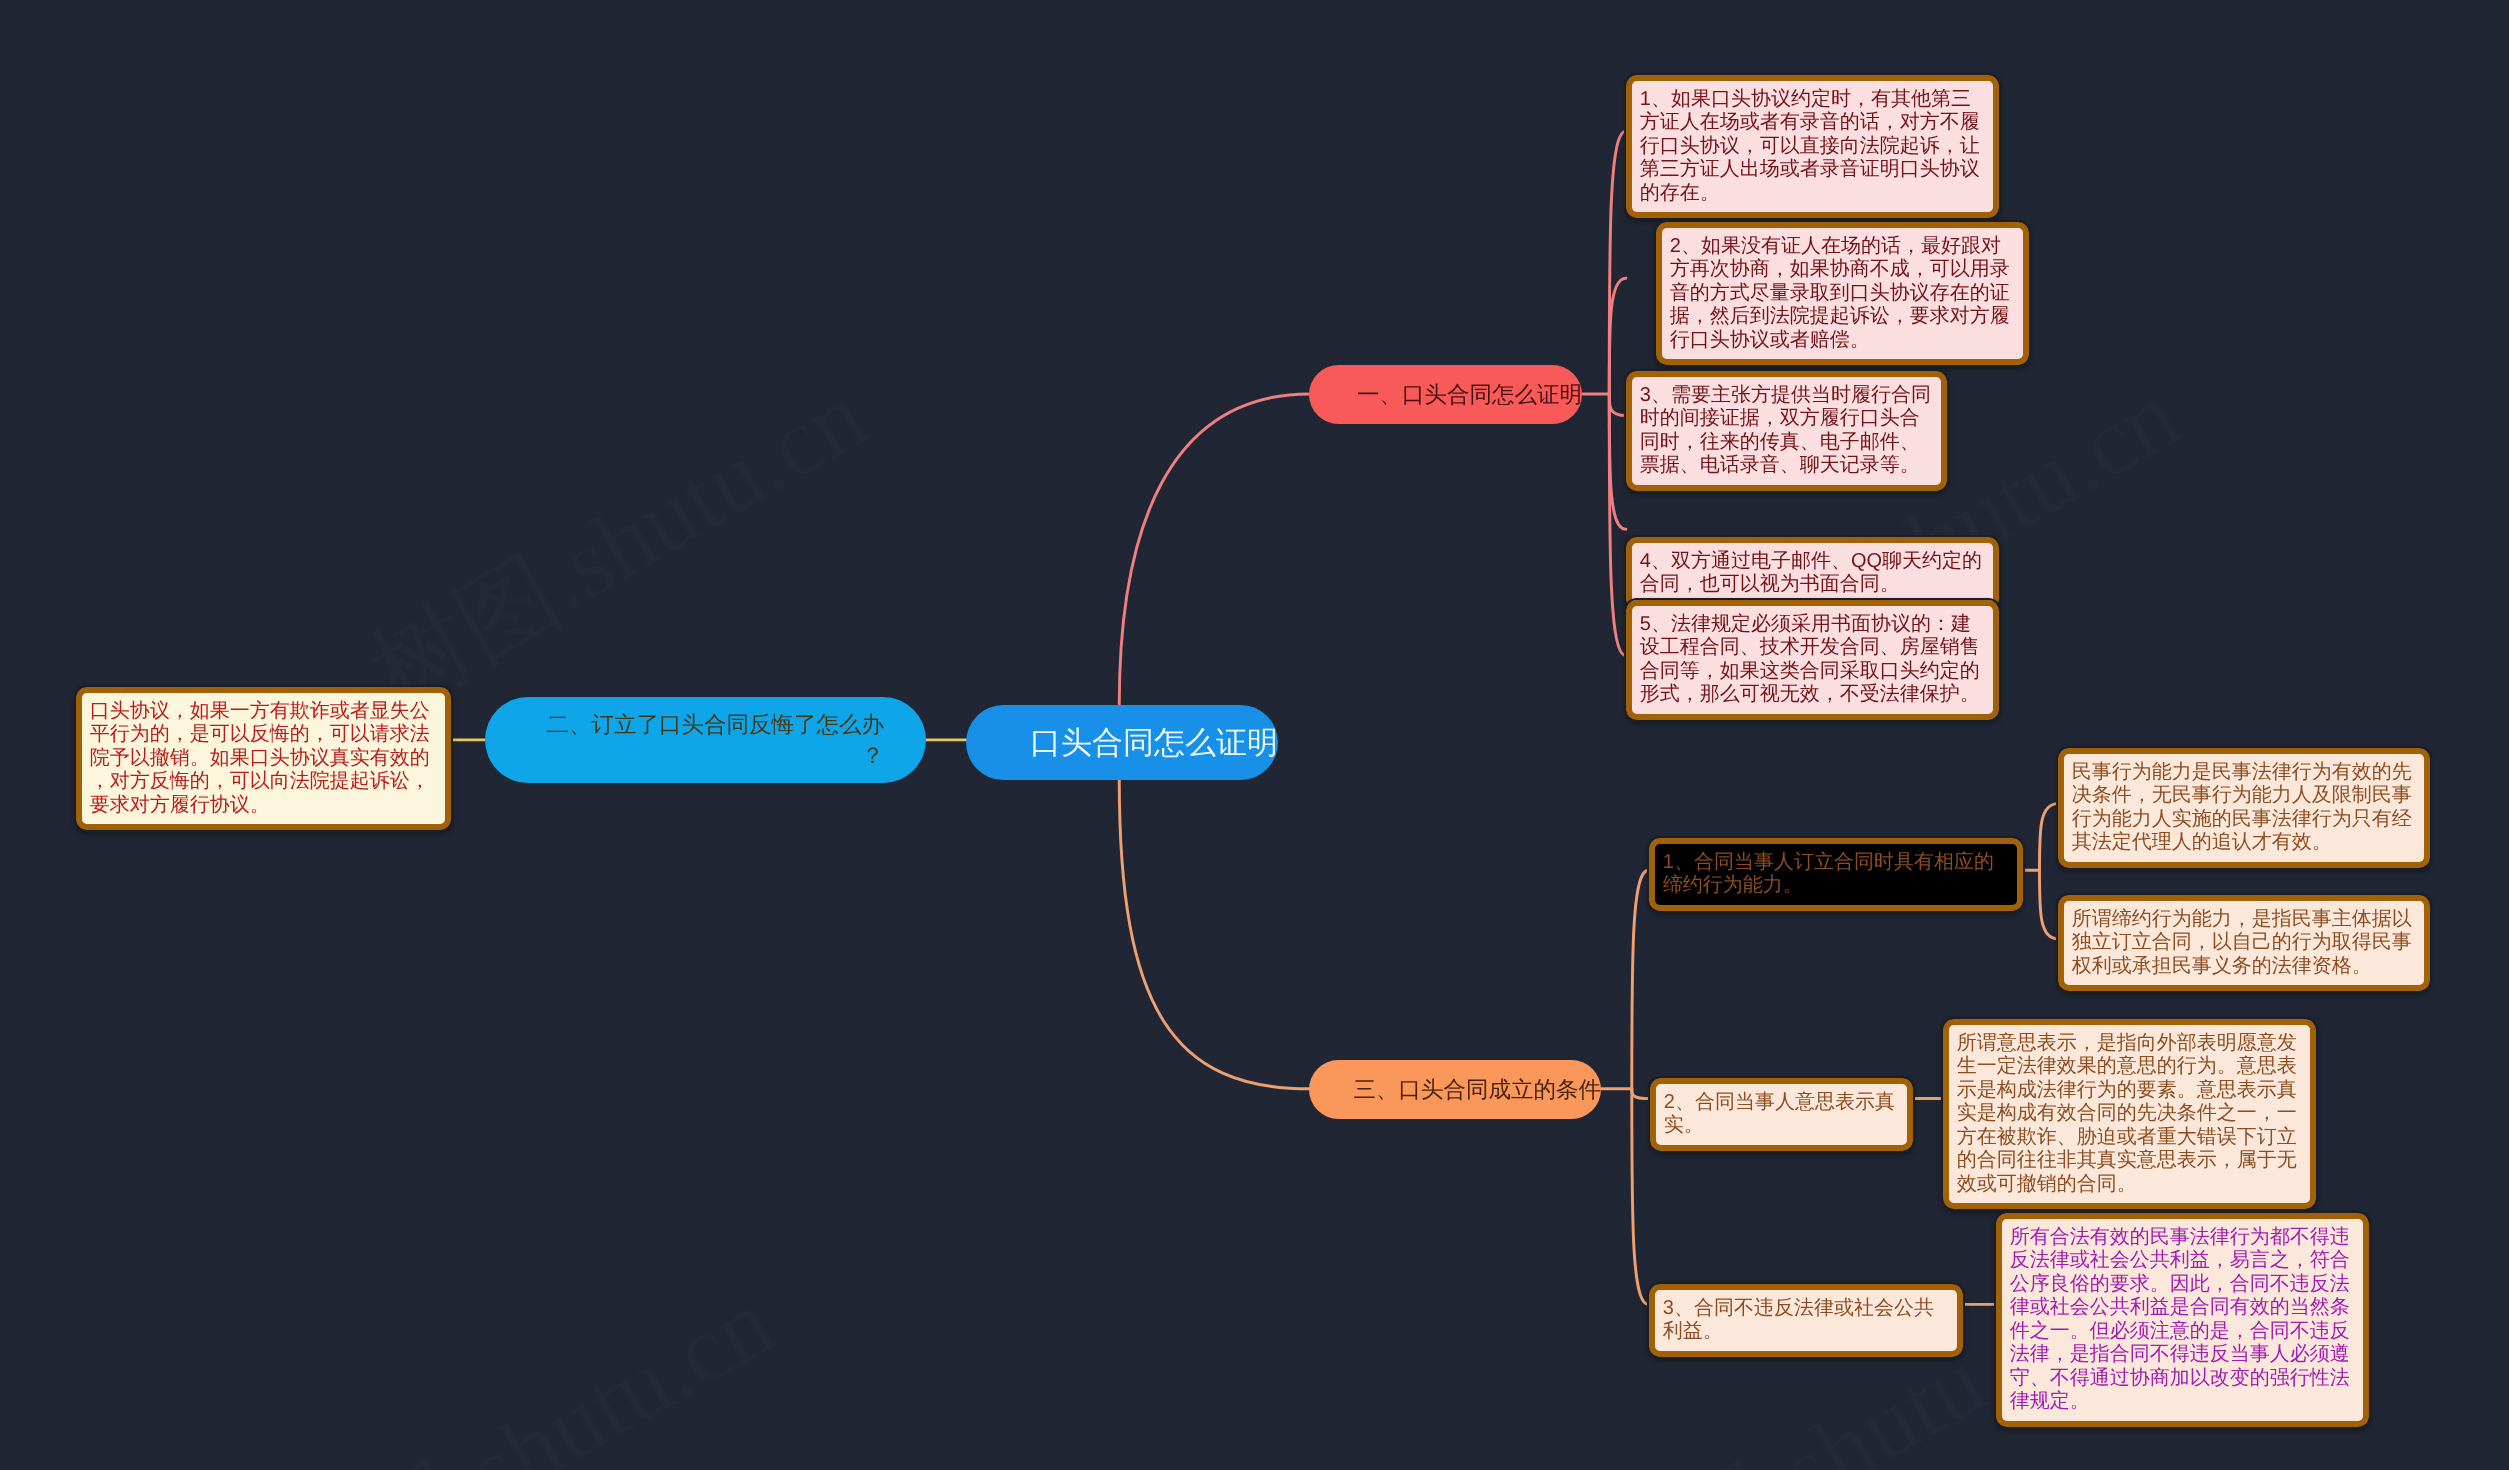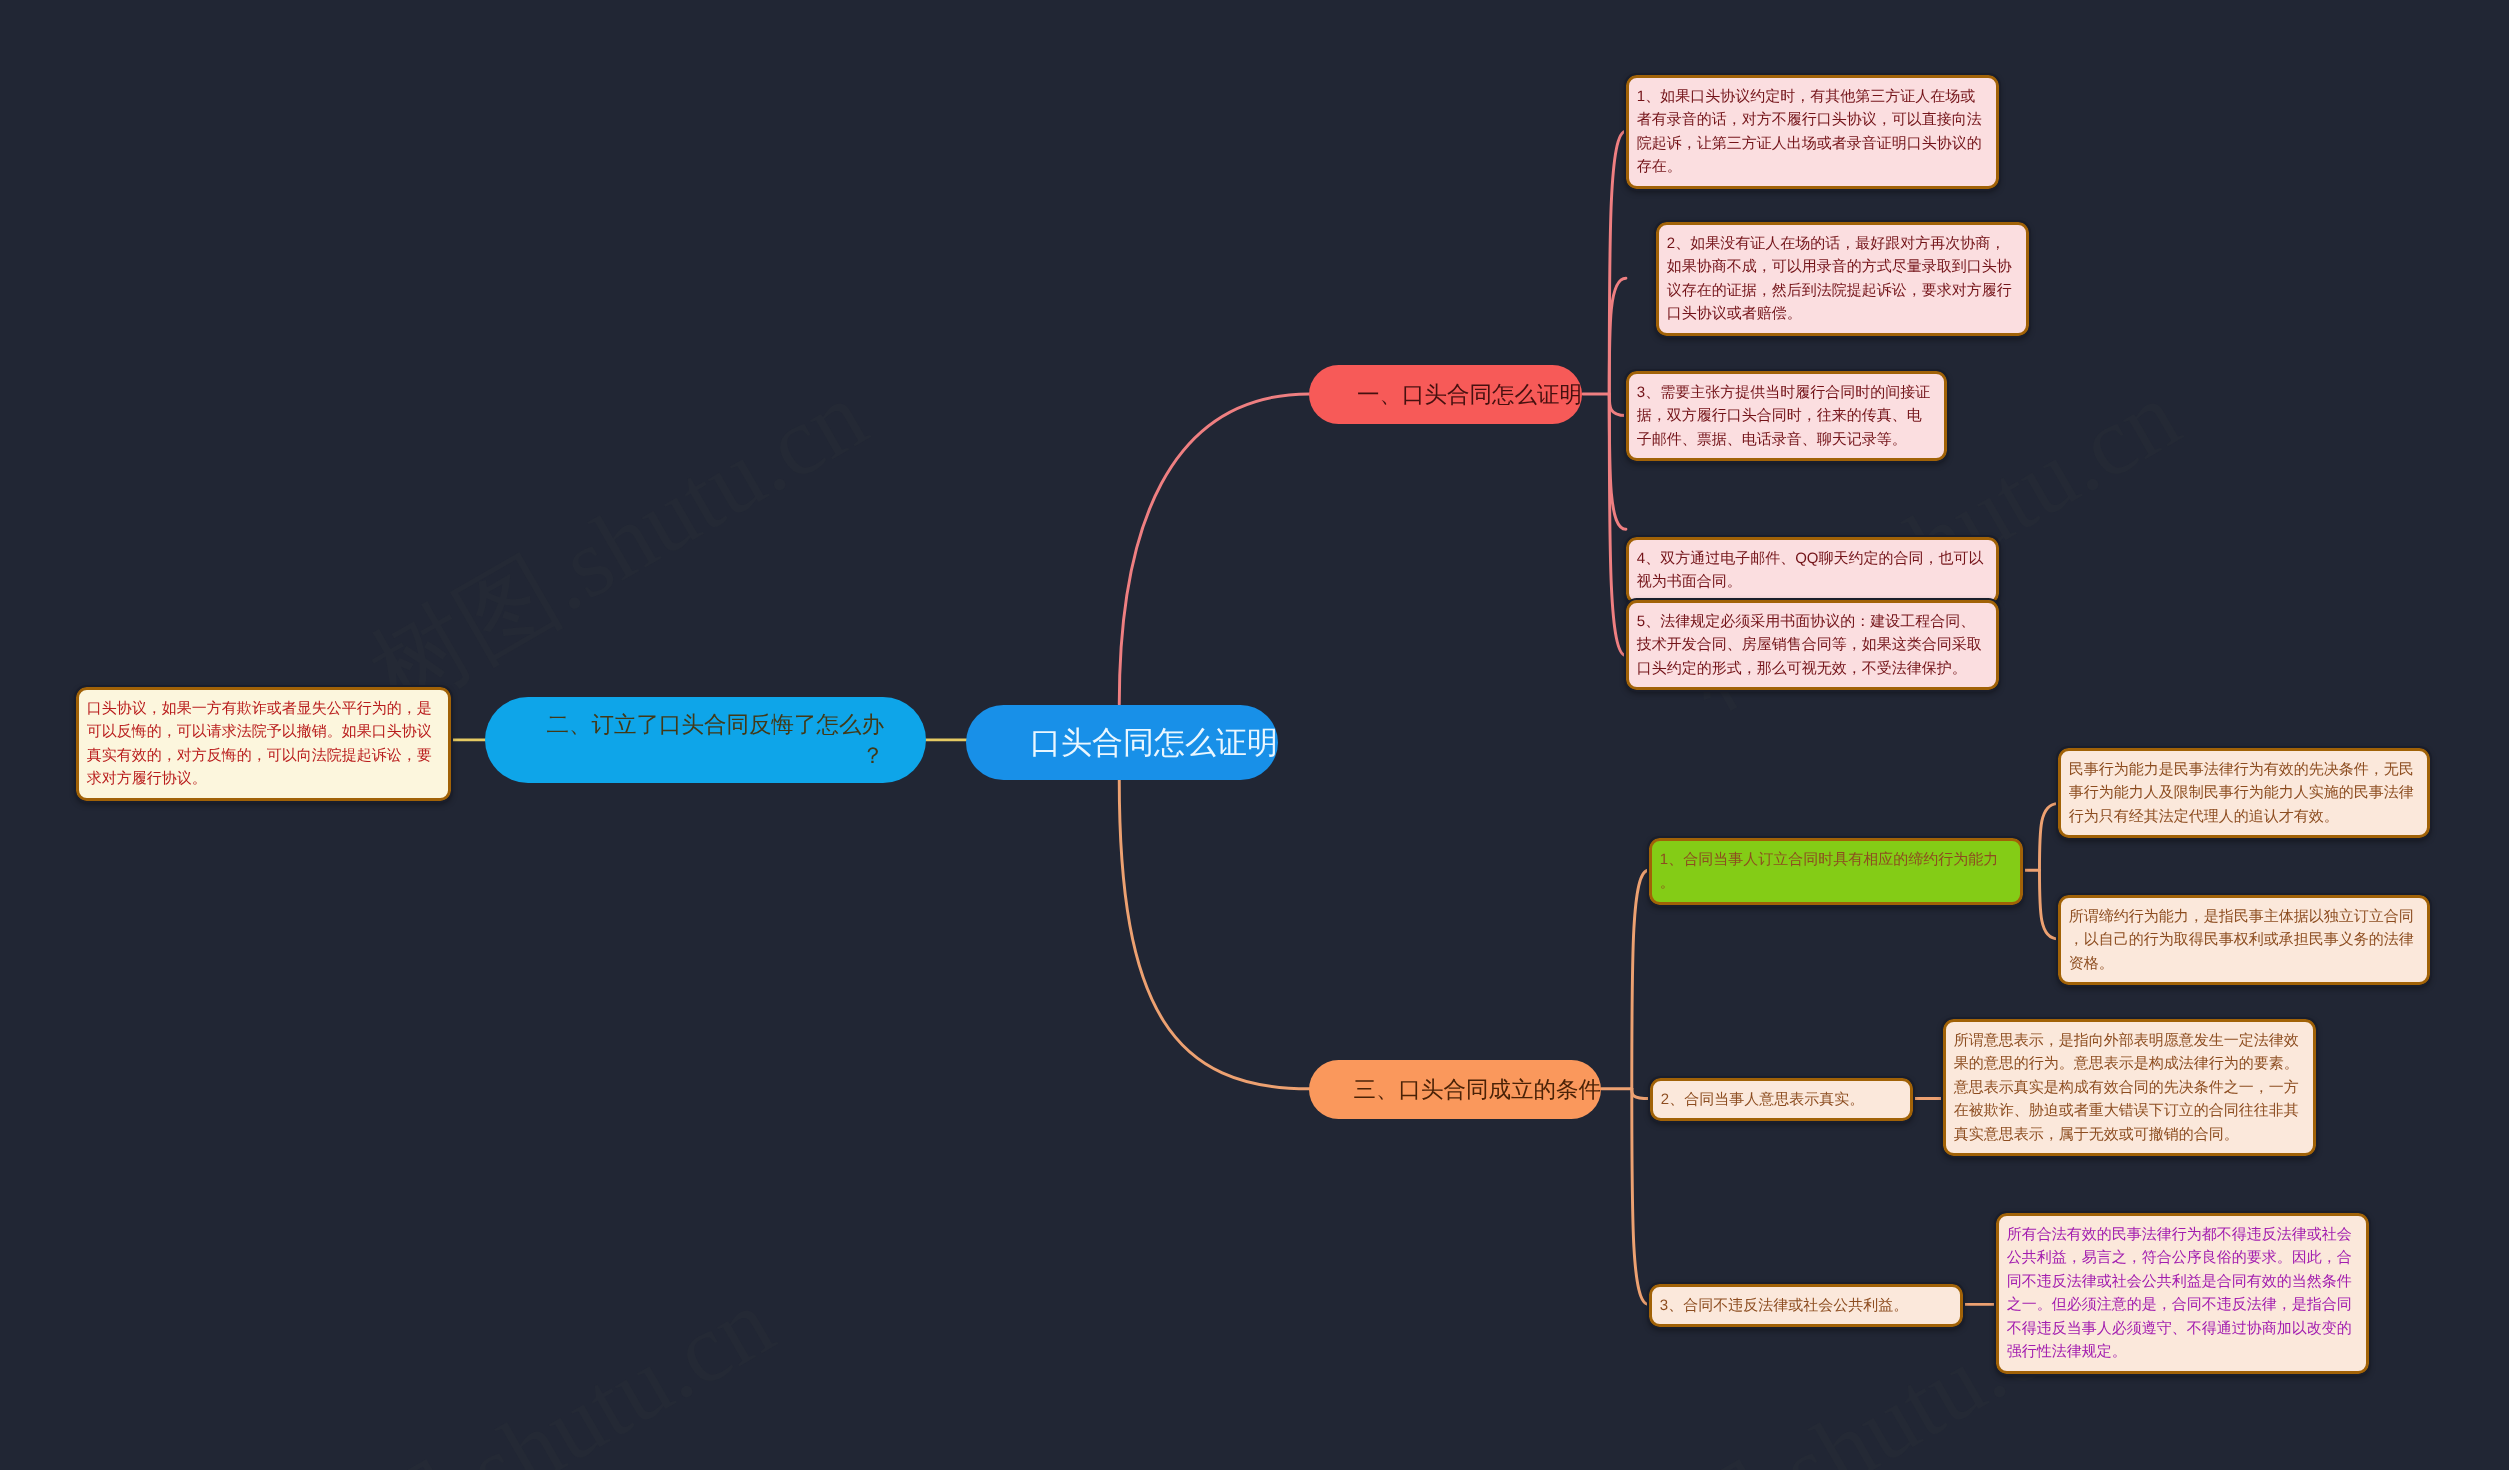--- a/index.html
+++ b/index.html
@@ -10,24 +10,24 @@
   #stage{position:relative;width:2509px;height:1470px;}
   #watermarks{position:absolute;left:0;top:0;width:2509px;height:1470px;overflow:hidden;
               pointer-events:none;}
   .wm{position:absolute;color:#242935;font-family:"Liberation Serif",serif;
       font-size:98px;white-space:nowrap;transform:rotate(-30deg);transform-origin:0 0;
       user-select:none;}
   svg#links{position:absolute;left:0;top:0;width:2509px;height:1470px;overflow:visible;}
   .node{position:absolute;box-sizing:border-box;}
   .pill{border-radius:979px;display:flex;align-items:center;justify-content:center;
         text-align:center;}
-  .leaf{border-radius:10.8px;border:3px solid #a16207;
+  .leaf{border-radius:10.8px;border:6px solid #a16207;
         outline:2px solid #1a1e2b;
         box-shadow:0 2.9px 6.9px rgba(0,0,0,0.45);
-        padding:6.9px 7.8px;font-size:15px;line-height:23.5px;
+        padding:6.9px 7.8px;font-size:20px;line-height:23.5px;
         line-break:anywhere;word-break:break-all;}
   .pill .ntext{display:block;width:100%;text-align:right;}
 </style>
 </head>
 <body>
 
 <div id="stage">
   <div id="watermarks">
       <div class="wm" style="left: 348px; top: 627px;">树图.shutu.cn</div>
       <div class="wm" style="left: 1661px; top: 627px;">树图.shutu.cn</div>
@@ -66,21 +66,21 @@
     </div>
   <div class="node pill" style="left:1309px;top:1060px;width:292px;height:59px;background:#fa985c;color:#4a2207;font-size:22.5px;line-height:31px;">
       <span class="ntext">三、口头合同成立的条件</span>
     </div>
   <div class="node leaf" style="left:1626px;top:75px;width:373px;background:#fbdee0;color:#731318;"><span class="ntext">1、如果口头协议约定时，有其他第三方证人在场或者有录音的话，对方不履行口头协议，可以直接向法院起诉，让第三方证人出场或者录音证明口头协议的存在。</span></div>
   <div class="node leaf" style="left:1626px;top:222px;width:373px;background:#fbdee0;color:#731318;margin-left:30px;"><span class="ntext">2、如果没有证人在场的话，最好跟对方再次协商，如果协商不成，可以用录音的方式尽量录取到口头协议存在的证据，然后到法院提起诉讼，要求对方履行口头协议或者赔偿。</span></div>
   <div class="node leaf" style="left:1626px;top:371px;width:321px;background:#fbdee0;color:#731318;"><span class="ntext">3、需要主张方提供当时履行合同时的间接证据，双方履行口头合同时，往来的传真、电子邮件、票据、电话录音、聊天记录等。</span></div>
   <div class="node leaf" style="left:1626px;top:497px;width:373px;background:#fbdee0;color:#731318;margin-top:40px;"><span class="ntext">4、双方通过电子邮件、QQ聊天约定的合同，也可以视为书面合同。</span></div>
   <div class="node leaf" style="left:1626px;top:600px;width:373px;background:#fbdee0;color:#731318;"><span class="ntext">5、法律规定必须采用书面协议的：建设工程合同、技术开发合同、房屋销售合同等，如果这类合同采取口头约定的形式，那么可视无效，不受法律保护。</span></div>
   <div class="node leaf" style="left:76px;top:687px;width:375px;background:#fcf6dd;color:#b91c1c;"><span class="ntext">口头协议，如果一方有欺诈或者显失公平行为的，是可以反悔的，可以请求法院予以撤销。如果口头协议真实有效的，对方反悔的，可以向法院提起诉讼，要求对方履行协议。</span></div>
-  <div class="node leaf" style="left:1649px;top:838px;width:374px;background:#84cc16;color:#8d4d20;"><span class="ntext">1、合同当事人订立合同时具有相应的缔约行为能力。</span></div>
+  <div class="node leaf" style="left:1649px;top:838px;width:374px;background:#000000;color:#8d4d20;"><span class="ntext">1、合同当事人订立合同时具有相应的缔约行为能力。</span></div>
   <div class="node leaf" style="left:1650px;top:1078px;width:263px;background:#fbe8db;color:#8d4d20;"><span class="ntext">2、合同当事人意思表示真实。</span></div>
   <div class="node leaf" style="left:1649px;top:1284px;width:314px;background:#fbe8db;color:#8d4d20;"><span class="ntext">3、合同不违反法律或社会公共利益。</span></div>
   <div class="node leaf" style="left:2058px;top:748px;width:372px;background:#fbe8db;color:#8d4d20;"><span class="ntext">民事行为能力是民事法律行为有效的先决条件，无民事行为能力人及限制民事行为能力人实施的民事法律行为只有经其法定代理人的追认才有效。</span></div>
   <div class="node leaf" style="left:2058px;top:895px;width:372px;background:#fbe8db;color:#8d4d20;"><span class="ntext">所谓缔约行为能力，是指民事主体据以独立订立合同，以自己的行为取得民事权利或承担民事义务的法律资格。</span></div>
   <div class="node leaf" style="left:1943px;top:1019px;width:373px;background:#fbe8db;color:#8d4d20;"><span class="ntext">所谓意思表示，是指向外部表明愿意发生一定法律效果的意思的行为。意思表示是构成法律行为的要素。意思表示真实是构成有效合同的先决条件之一，一方在被欺诈、胁迫或者重大错误下订立的合同往往非其真实意思表示，属于无效或可撤销的合同。</span></div>
   <div class="node leaf" style="left:1996px;top:1213px;width:373px;background:#fbe8db;color:#a21caf;"><span class="ntext">所有合法有效的民事法律行为都不得违反法律或社会公共利益，易言之，符合公序良俗的要求。因此，合同不违反法律或社会公共利益是合同有效的当然条件之一。但必须注意的是，合同不违反法律，是指合同不得违反当事人必须遵守、不得通过协商加以改变的强行性法律规定。</span></div>
   </div>
 
 
 </body></html>

